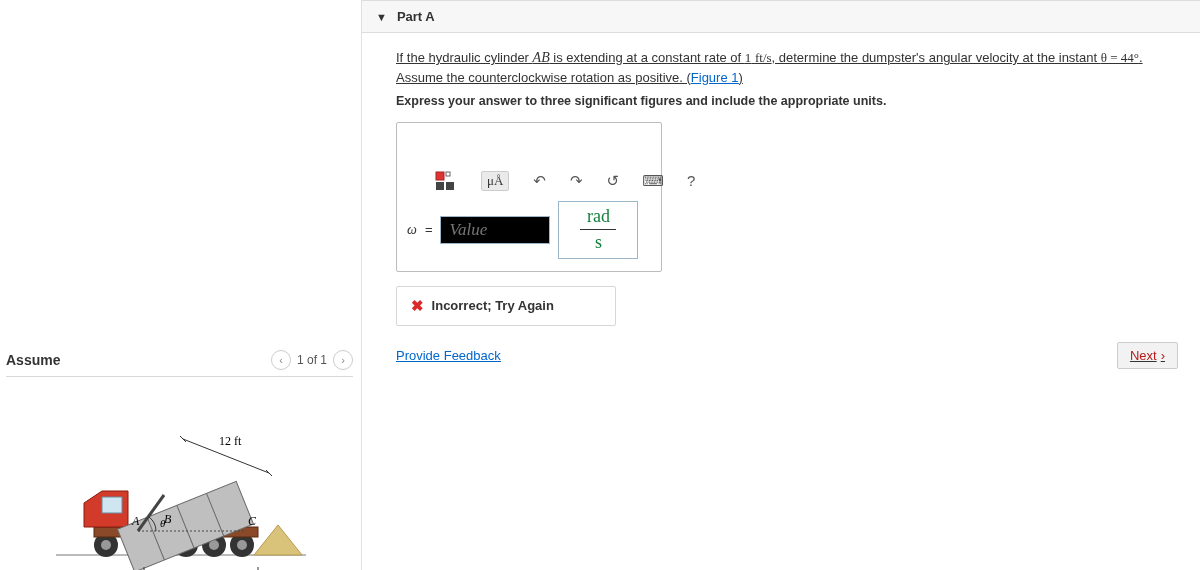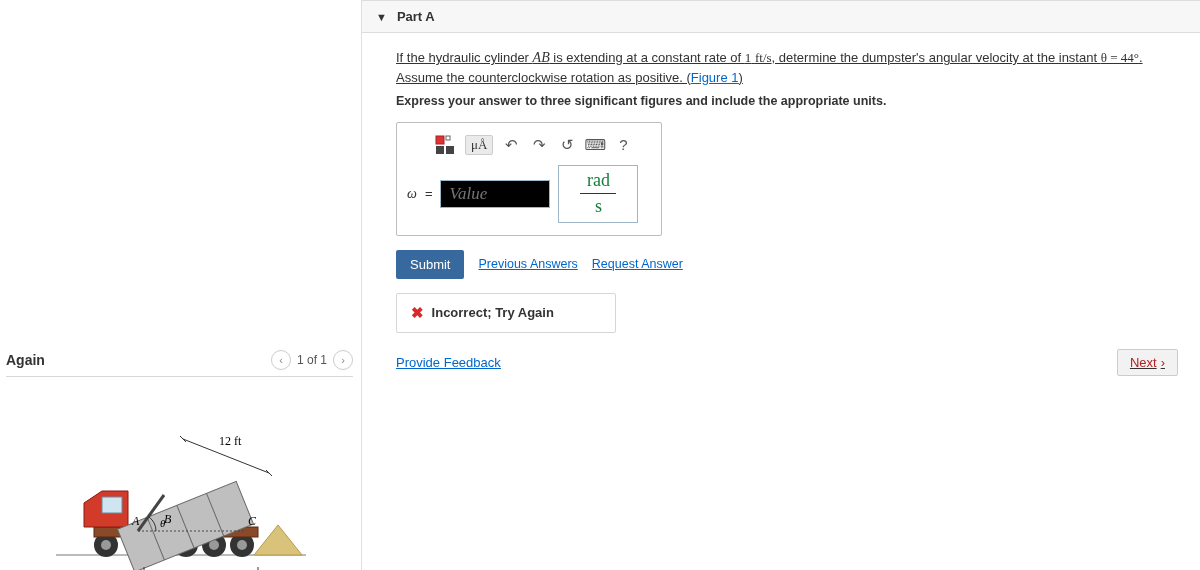--- a/index.html
+++ b/index.html
@@ -80,24 +80,25 @@
     border: 1px solid #bdbdbd;
     border-radius: 2px;
     width: 266px;
     margin-top: 14px;
     padding: 12px 6px 12px 6px;
     background: #fff;
   }
   .toolbar {
     display: flex;
     align-items: center;
-    gap: 8px;
+    gap: 24px;
     padding: 0 0 10px 32px;
     font-size: 14px;
     color: #666;
+    margin-top: 36px;
   }
   .tb-btn {
     width: 20px;
     height: 20px;
     display: inline-flex;
     align-items: center;
     justify-content: center;
     color: #555;
     font-size: 15px;
   }
@@ -242,21 +243,21 @@
     position: relative;
   }
 </style>
 </head>
 <body>
 
 <div class="layout">
 
   <div class="left-col">
     <div class="figure-header">
-      <span class="figure-title">Again</span>
+      <span class="figure-title">Assume</span>
       <div class="pager">
         <span class="pager-btn">‹</span>
         <span>1 of 1</span>
         <span class="pager-btn">›</span>
       </div>
     </div>
     <div class="figure-canvas">
       <svg viewBox="0 0 340 190" width="340" height="190">
 
         <line x1="50" y1="160" x2="300" y2="160" stroke="#777" stroke-width="1"></line>
@@ -343,25 +344,20 @@
           <span>=</span>
           <input class="value-input" type="text" placeholder="Value" style="">
           <div class="unit-box">
             <span>rad</span>
             <div class="frac-line"></div>
             <span>s</span>
           </div>
         </div>
       </div>
 
-      <div class="actions-row">
-        <button class="submit-btn">Submit</button>
-        <span class="link" style="font-size:12.5px">Previous Answers</span>
-        <span class="link" style="font-size:12.5px">Request Answer</span>
-      </div>
 
       <div class="feedback-msg">
         <span class="x-mark">✖</span>
         <span>Incorrect; Try Again</span>
       </div>
 
       <div class="provide-row">
         <span class="link" style="font-size:13px">Provide Feedback</span>
         <button class="next-btn">
           <span>Next</span>

